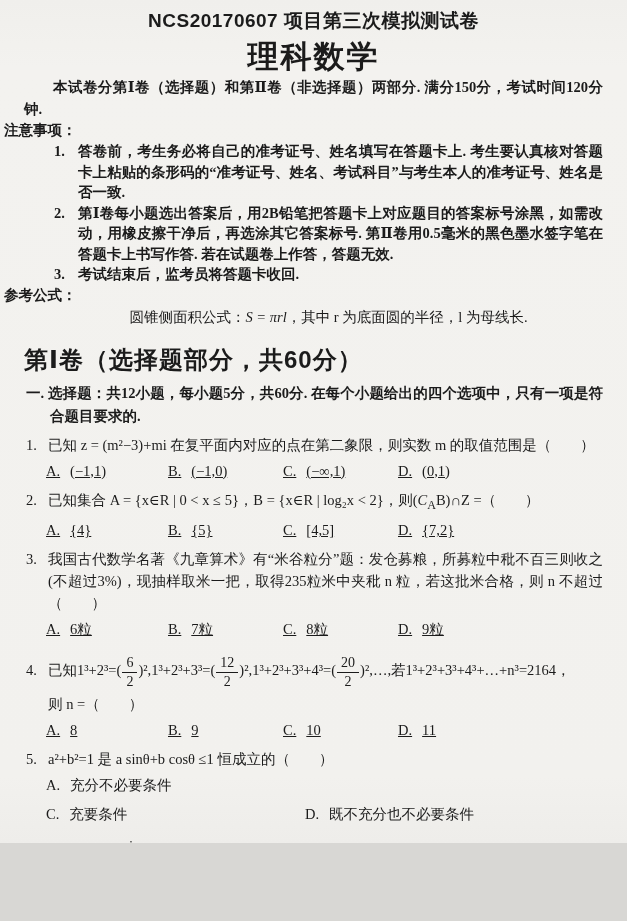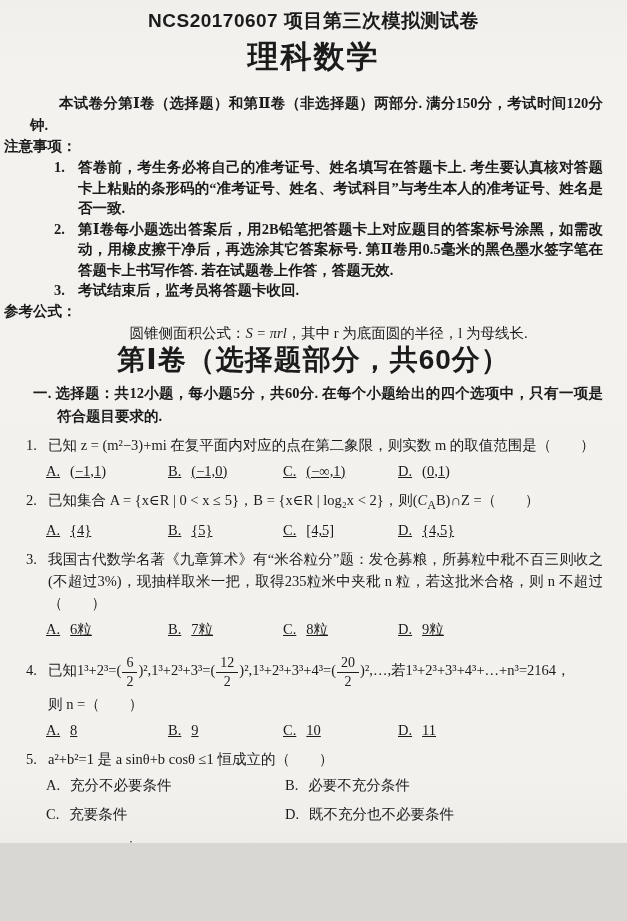--- a/index.html
+++ b/index.html
@@ -8,35 +8,35 @@
     background:#f2f1ee;
     background-image:linear-gradient(180deg, #f0efec 0%, #f3f2ef 8%, #f2f1ee 92%, #eeedea 100%);
     color:#1b1b1b;
     font-family:"Liberation Serif","DejaVu Serif",serif;
     font-size:14.5px;line-height:21px;
     padding:8px 24px 0 24px;
     position:relative;overflow:hidden;
   }
   .hd{font-family:"Liberation Sans","DejaVu Sans",sans-serif;font-weight:700;}
   .title1{text-align:center;font-size:19px;line-height:26px;letter-spacing:.5px;}
-  .title2{text-align:center;font-size:31px;line-height:38px;margin:4px 0 16px 0;letter-spacing:2px;}
-  .intro{font-weight:700;text-indent:2em;text-align:justify;line-height:22px;margin-left:6px;}
+  .title2{text-align:center;font-size:31px;line-height:38px;margin:4px 0 0 0;letter-spacing:2px;}
+  .intro{font-weight:700;text-indent:2em;text-align:justify;line-height:22px;}
   .side-label{font-weight:700;margin-left:-20px;line-height:21px;}
   .notes{margin-left:30px;}
   .note{position:relative;padding-left:24px;text-align:justify;line-height:20.5px;font-weight:700;}
   .note .n{position:absolute;left:0;top:0;}
   .ref-line{margin-left:30px;line-height:22px;text-align:center;}
   .ref-line .m{font-style:italic;}
-  .sec-head{text-align:center;font-size:28px;line-height:28px;margin:2px 0 8px 0;letter-spacing:1px;}
-  .part-head{margin-left:9px;padding-left:24px;text-indent:-24px;font-weight:700;text-align:justify;line-height:23px;margin-bottom:4px;}
+  .sec-head{font-size:24px;line-height:28px;margin:18px 0 8px 0;letter-spacing:1px;}
+  .part-head{margin-left:2px;padding-left:24px;text-indent:-24px;font-weight:700;text-align:justify;line-height:23px;margin-bottom:4px;}
   .q{margin-top:6px;}
   .qline{position:relative;padding-left:24px;text-align:justify;line-height:22px;}
   .qline .n{position:absolute;left:2px;top:0;}
   .opts4{display:grid;grid-template-columns:122px 115px 115px auto;padding-left:22px;margin:3px 0 4px 0;line-height:24px;text-decoration:underline;}
-  .opts2{display:grid;grid-template-columns:239px auto;padding-left:22px;margin:2px 0 2px 0;line-height:27px;}
+  .opts2{display:grid;grid-template-columns:239px auto;padding-left:22px;margin:2px 0 2px 0;line-height:27px;gap:20px;}
   .opt .lab{margin-right:10px;}
   .frac{display:inline-block;vertical-align:middle;text-align:center;line-height:1;margin:0 1px;}
   .frac .fn{display:block;padding:1px 4px 2px 4px;border-bottom:1.3px solid #1b1b1b;}
   .frac .fd{display:block;padding:2px 4px 1px 4px;}
   .mi{font-style:italic;}
   sup{font-size:10px;}
   .q4stem{line-height:46px;}
   .q4stem .frac, .q6stem .frac{font-size:14px;}
   .q6stem{line-height:44px;}
   .graphs{display:flex;margin:6px 0 0 10px;}
@@ -106,21 +106,21 @@
 
   <div class="q">
     <div class="qline">
       <span class="n">2.</span>
       <span>已知集合 A = {x∈R | 0 &lt; x ≤ 5}，B = {x∈R | log₂x &lt; 2}，则(</span><span class="mi">C</span><sub>A</sub><span>B)∩Z =（　　）</span>
     </div>
     <div class="opts4">
       <span class="opt"><span class="lab">A.</span><span>{4}</span></span>
       <span class="opt"><span class="lab">B.</span><span>{5}</span></span>
       <span class="opt"><span class="lab">C.</span><span>[4,5]</span></span>
-      <span class="opt"><span class="lab">D.</span><span>{4,5}</span></span>
+      <span class="opt"><span class="lab">D.</span><span>{7,2}</span></span>
     </div>
   </div>
 
   <div class="q">
     <div class="qline">
       <span class="n">3.</span>
       <span>我国古代数学名著《九章算术》有“米谷粒分”题：发仓募粮，所募粒中秕不百三则收之(不超过3%)，现抽样取米一把，取得235粒米中夹秕 n 粒，若这批米合格，则 n 不超过（　　）</span>
     </div>
     <div class="opts4">
       <span class="opt"><span class="lab">A.</span><span>6粒</span></span>
@@ -144,21 +144,20 @@
     </div>
   </div>
 
   <div class="q">
     <div class="qline">
       <span class="n">5.</span>
       <span>a²+b²=1 是 a sinθ+b cosθ ≤1 恒成立的（　　）</span>
     </div>
     <div class="opts2">
       <span class="opt"><span class="lab">A.</span><span>充分不必要条件</span></span>
-      <span class="opt"><span class="lab">B.</span><span>必要不充分条件</span></span>
     </div>
     <div class="opts2">
       <span class="opt"><span class="lab">C.</span><span>充要条件</span></span>
       <span class="opt"><span class="lab">D.</span><span>既不充分也不必要条件</span></span>
     </div>
   </div>
 
   <div class="q">
     <div class="qline q6stem">
       <span class="n">6.</span>

